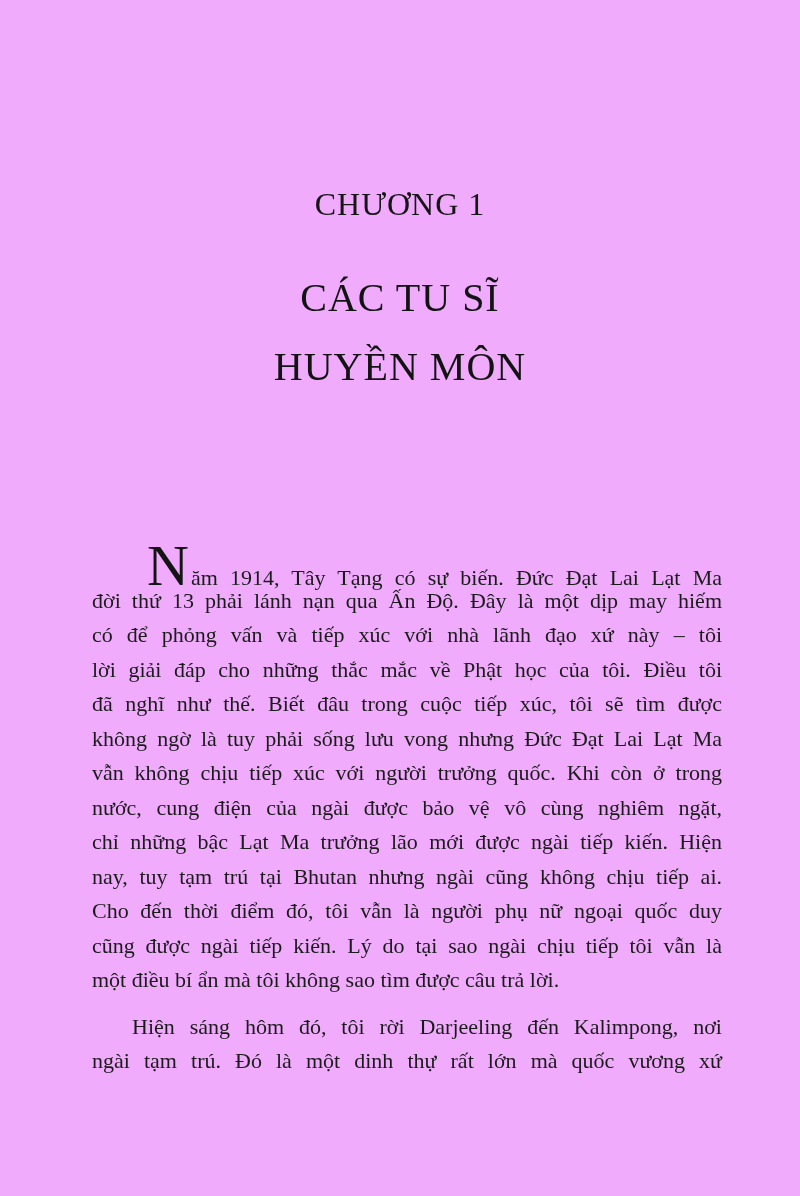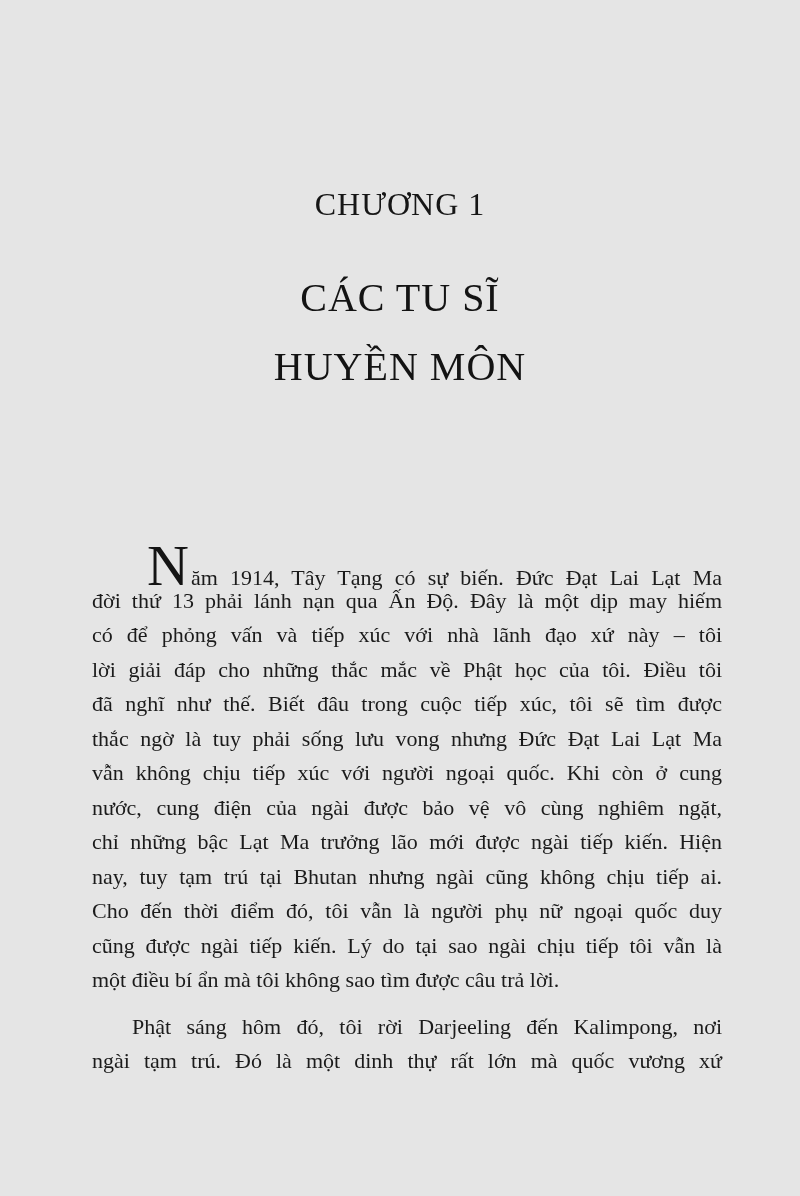--- a/index.html
+++ b/index.html
@@ -1,20 +1,20 @@
 <!DOCTYPE html>
 <html><head>
 <meta charset="utf-8">
 <style>
   html, body { margin: 0; padding: 0; background: #ffffff; }
   .page {
     position: relative;
     width: 800px;
     height: 1196px;
-    background: #e5e5e5;
+    background: #f0abfc;
     overflow: hidden;
     font-family: "Liberation Serif", "DejaVu Serif", serif;
     color: #1b1b1b;
   }
   .chapter-label {
     position: absolute;
     top: 186px;
     left: 0;
     width: 100%;
     text-align: center;
@@ -76,27 +76,27 @@
     <span>HUYỀN MÔN</span>
   </h1>
 
   <div class="body-text">
       <div class="paragraph has-dropcap">
         <div class="line first"><span class="drop-cap">N</span>ăm 1914, Tây Tạng có sự biến. Đức Đạt Lai Lạt Ma</div>
         <div class="line">đời thứ 13 phải lánh nạn qua Ấn Độ. Đây là một dịp may hiếm</div>
         <div class="line">có để phỏng vấn và tiếp xúc với nhà lãnh đạo xứ này – tôi</div>
         <div class="line">lời giải đáp cho những thắc mắc về Phật học của tôi. Điều tôi</div>
         <div class="line">đã nghĩ như thế. Biết đâu trong cuộc tiếp xúc, tôi sẽ tìm được</div>
-        <div class="line">thắc ngờ là tuy phải sống lưu vong nhưng Đức Đạt Lai Lạt Ma</div>
-        <div class="line">vẫn không chịu tiếp xúc với người ngoại quốc. Khi còn ở cung</div>
+        <div class="line">không ngờ là tuy phải sống lưu vong nhưng Đức Đạt Lai Lạt Ma</div>
+        <div class="line">vẫn không chịu tiếp xúc với người trưởng quốc. Khi còn ở trong</div>
         <div class="line">nước, cung điện của ngài được bảo vệ vô cùng nghiêm ngặt,</div>
         <div class="line">chỉ những bậc Lạt Ma trưởng lão mới được ngài tiếp kiến. Hiện</div>
         <div class="line">nay, tuy tạm trú tại Bhutan nhưng ngài cũng không chịu tiếp ai.</div>
         <div class="line">Cho đến thời điểm đó, tôi vẫn là người phụ nữ ngoại quốc duy</div>
         <div class="line">cũng được ngài tiếp kiến. Lý do tại sao ngài chịu tiếp tôi vẫn là</div>
         <div class="line last">một điều bí ẩn mà tôi không sao tìm được câu trả lời.</div>
       </div>
       <div class="paragraph">
-        <div class="line first">Phật sáng hôm đó, tôi rời Darjeeling đến Kalimpong, nơi</div>
+        <div class="line first">Hiện sáng hôm đó, tôi rời Darjeeling đến Kalimpong, nơi</div>
         <div class="line">ngài tạm trú. Đó là một dinh thự rất lớn mà quốc vương xứ</div>
       </div>
     </div>
 </div>
 
 </body></html>

